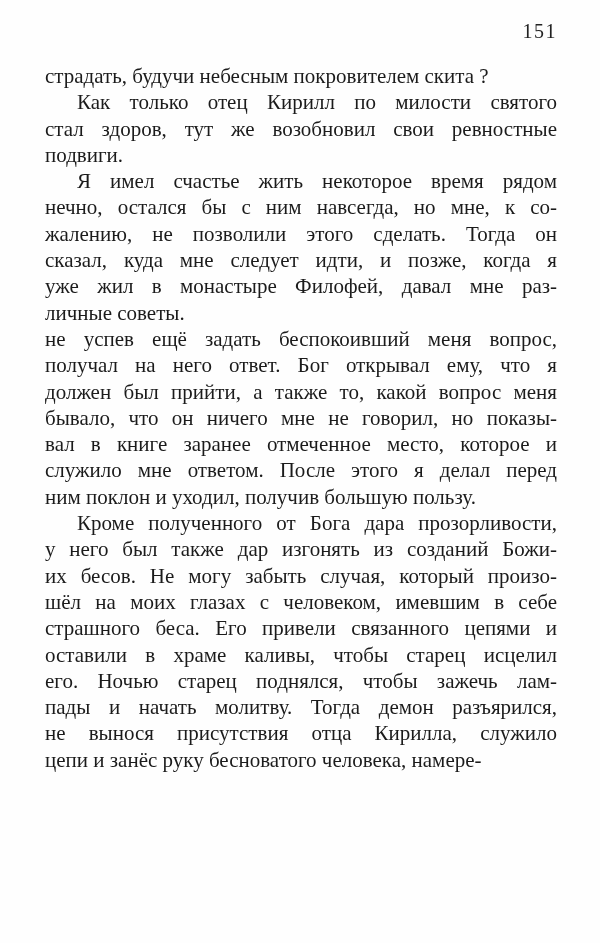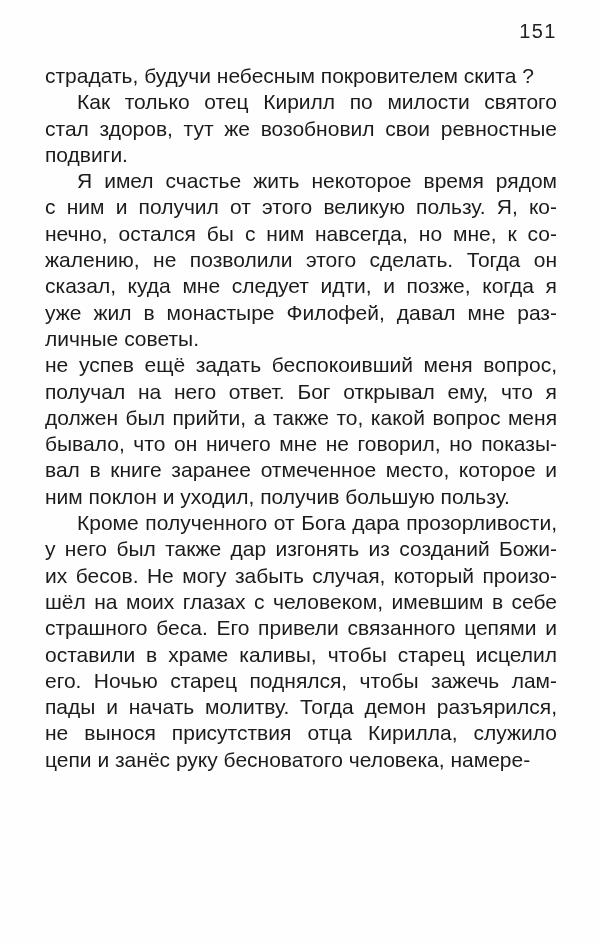--- a/index.html
+++ b/index.html
@@ -8,21 +8,21 @@
     width: 600px;
     height: 943px;
     background: #fefefe;
     overflow: hidden;
   }
   .page {
     position: relative;
     width: 600px;
     height: 943px;
     background: #fefefe;
-    font-family: Liberation Sans, sans-serif;
+    font-family: Liberation Serif, serif;
     color: #1b1b1b;
   }
   .page-number {
     position: absolute;
     top: 20px;
     right: 43px;
     font-size: 20px;
     letter-spacing: 1.5px;
     color: #222;
   }
@@ -60,33 +60,33 @@
       <div class="para">
         <div class="line para-last">страдать, будучи небесным покровителем скита ?</div>
       </div>
       <div class="para">
         <div class="line para-first">Как только отец Кирилл по милости святого</div>
         <div class="line">стал здоров, тут же возобновил свои ревностные</div>
         <div class="line para-last">подвиги.</div>
       </div>
       <div class="para">
         <div class="line para-first">Я имел счастье жить некоторое время рядом</div>
-        <div class="line">с ним и получил от этого великую пользу. Я, ко-</div>
         <div class="line">нечно, остался бы с ним навсегда, но мне, к со-</div>
         <div class="line">жалению, не позволили этого сделать. Тогда он</div>
         <div class="line">сказал, куда мне следует идти, и позже, когда я</div>
         <div class="line">уже жил в монастыре Филофей, давал мне раз-</div>
         <div class="line para-last">личные советы.</div>
       </div>
       <div class="para">
         <div class="line">не успев ещё задать беспокоивший меня вопрос,</div>
         <div class="line">получал на него ответ. Бог открывал ему, что я</div>
         <div class="line">должен был прийти, а также то, какой вопрос меня</div>
         <div class="line">бывало, что он ничего мне не говорил, но показы-</div>
         <div class="line">вал в книге заранее отмеченное место, которое и</div>
+        <div class="line">служило мне ответом. После этого я делал перед</div>
         <div class="line para-last">ним поклон и уходил, получив большую пользу.</div>
       </div>
       <div class="para">
         <div class="line para-first">Кроме полученного от Бога дара прозорливости,</div>
         <div class="line">у него был также дар изгонять из созданий Божи-</div>
         <div class="line">их бесов. Не могу забыть случая, который произо-</div>
         <div class="line">шёл на моих глазах с человеком, имевшим в себе</div>
         <div class="line">страшного беса. Его привели связанного цепями и</div>
         <div class="line">оставили в храме каливы, чтобы старец исцелил</div>
         <div class="line">его. Ночью старец поднялся, чтобы зажечь лам-</div>

